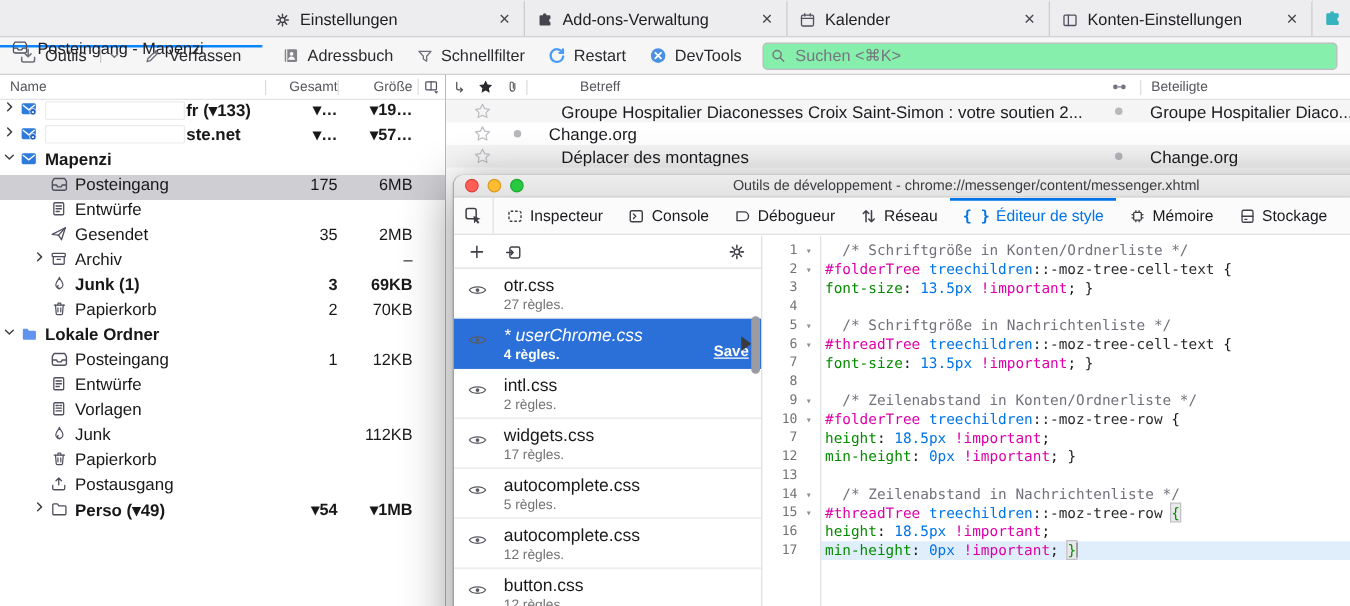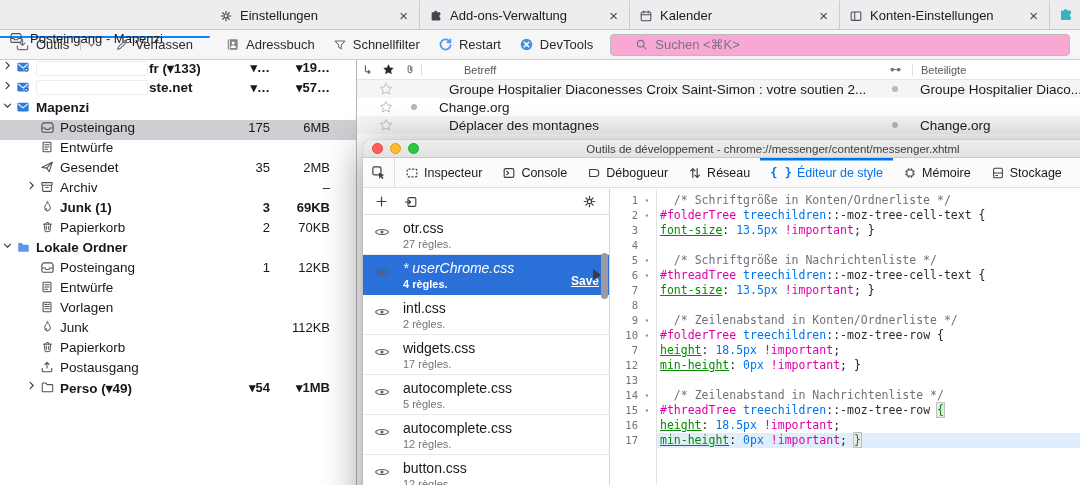--- a/index.html
+++ b/index.html
@@ -16,21 +16,21 @@
   .tab.active{background:#fafbfc;border-top:2px solid #0a84ff;margin-top:36px;}
   .tab-label{flex:1;white-space:nowrap;overflow:hidden;}
   .tab-close{font-size:15px;color:#46464c;padding:0 2px;line-height:1;}
   .tabbar-ext{display:flex;align-items:center;padding-left:8px;}
 
   
   .mailbar{height:30px;background:#f6f6f7;border-bottom:1px solid #cdced1;display:flex;align-items:center;padding:0 6px;}
   .tb-btn{display:flex;align-items:center;gap:6px;padding:0 9px;height:24px;color:#2a2a2e;white-space:nowrap;}
   .tb-caret{display:flex;align-items:center;border-left:1px solid #c6c6ca;margin-left:5px;padding-left:5px;}
   .searchbox{flex:1;display:flex;align-items:center;gap:5px;height:22px;margin:0 4px 0 8px;
-             background:#f9a8d4;border:1px solid #b9b9bf;border-radius:4px;padding:0 24px;}
+             background:#86efac;border:1px solid #b9b9bf;border-radius:4px;padding:0 5px;}
   .searchbox input{border:none;outline:none;flex:1;font:13px "Liberation Sans",sans-serif;color:#333;background:transparent;}
   .searchbox input::placeholder{color:#76767e;}
 
   
   .main{position:absolute;top:60px;left:0;right:0;bottom:0;display:flex;}
   .folderpane{width:357px;border-right:1px solid #b9b9bd;background:#fff;}
   .fp-header,.tp-header{height:20px;display:flex;align-items:center;font-size:11px;color:#55555c;
         border-bottom:1px solid #e4e4e6;background:#fff;}
   .fp-header .h-name{flex:1;padding-left:8px;}
   .h-total{width:58px;text-align:right;border-left:1px solid #dddde0;}
@@ -106,21 +106,21 @@
   .gutter-line{position:absolute;left:46px;top:0;bottom:0;border-left:1px solid #e2e2e6;}
   .line{display:flex;height:15px;line-height:15px;font-family:"DejaVu Sans Mono",monospace;font-size:11.5px;}
   .ln-num{width:28px;text-align:right;color:#737373;font-size:10.5px;flex:0 0 auto;}
   .ln-fold{width:18px;text-align:center;color:#8f8f96;font-size:8px;flex:0 0 auto;}
   .ln-code{flex:1;white-space:pre;padding-left:4px;}
   .line.active .ln-code{background:#e0eefc;}
   .tok-comment{color:#72717b;}
   .tok-id{color:#dd00a9;}
   .tok-tag{color:#0074e8;}
   .tok-pseudo{color:#2a2a2e;}
-  .tok-prop{color:#058b00;text-decoration:underline;}
+  .tok-prop{color:#058b00;}
   .tok-value{color:#0074e8;}
   .tok-important{color:#dd00a9;}
   .tok-plain{color:#18181a;}
   .tok-bracematch{color:#058b00;background:#e9e9ea;outline:1px solid #c0c0c4;}
   .caret{display:inline-block;width:1.5px;height:12px;background:#000;vertical-align:-2px;}
 </style>
 </head>
 <body>
 
 <div class="app">
@@ -265,20 +265,36 @@
               <path d="M10.2 10.2 13.5 13.5"></path>
             </g>
           </svg>
         </span>
       <input placeholder="Suchen &lt;⌘K&gt;" style="">
     </div>
   </div>
 
   <div class="main">
     <div class="folderpane">
+      <div class="fp-header">
+        <div class="h-name">Name</div>
+        <div class="h-total">Gesamt</div>
+        <div class="h-size">Größe</div>
+        <div class="h-picker">
+          <span class="ico">
+              <svg width="13" height="13" viewBox="0 0 16 16">
+                <g fill="none" stroke="#4f4f5e" stroke-width="1.2" stroke-linecap="round" stroke-linejoin="round">
+                  <rect x="2" y="3" width="10.5" height="8" rx="1"></rect>
+                  <path d="M7.2 3v8"></path>
+                </g>
+                <path d="M10.2 12.2h4.2l-2.1 2.6Z" fill="#4f4f5e"></path>
+              </svg>
+            </span>
+        </div>
+      </div>
       <div id="folder-rows">
           <div class="frow bold">
             <span class="slot">
               <svg width="11" height="11" viewBox="0 0 16 16">
                 <path fill="none" stroke="#3f3f46" stroke-width="1.7" stroke-linecap="round" stroke-linejoin="round" d="M6 3.5 10.5 8 6 12.5"></path>
               </svg>
             </span>
             <span class="ficon ico">
               <svg width="16" height="14" viewBox="0 0 16 16">
                 <rect x="1.5" y="3" width="13" height="10" rx="1.5" fill="#2f7bdb"></rect>

